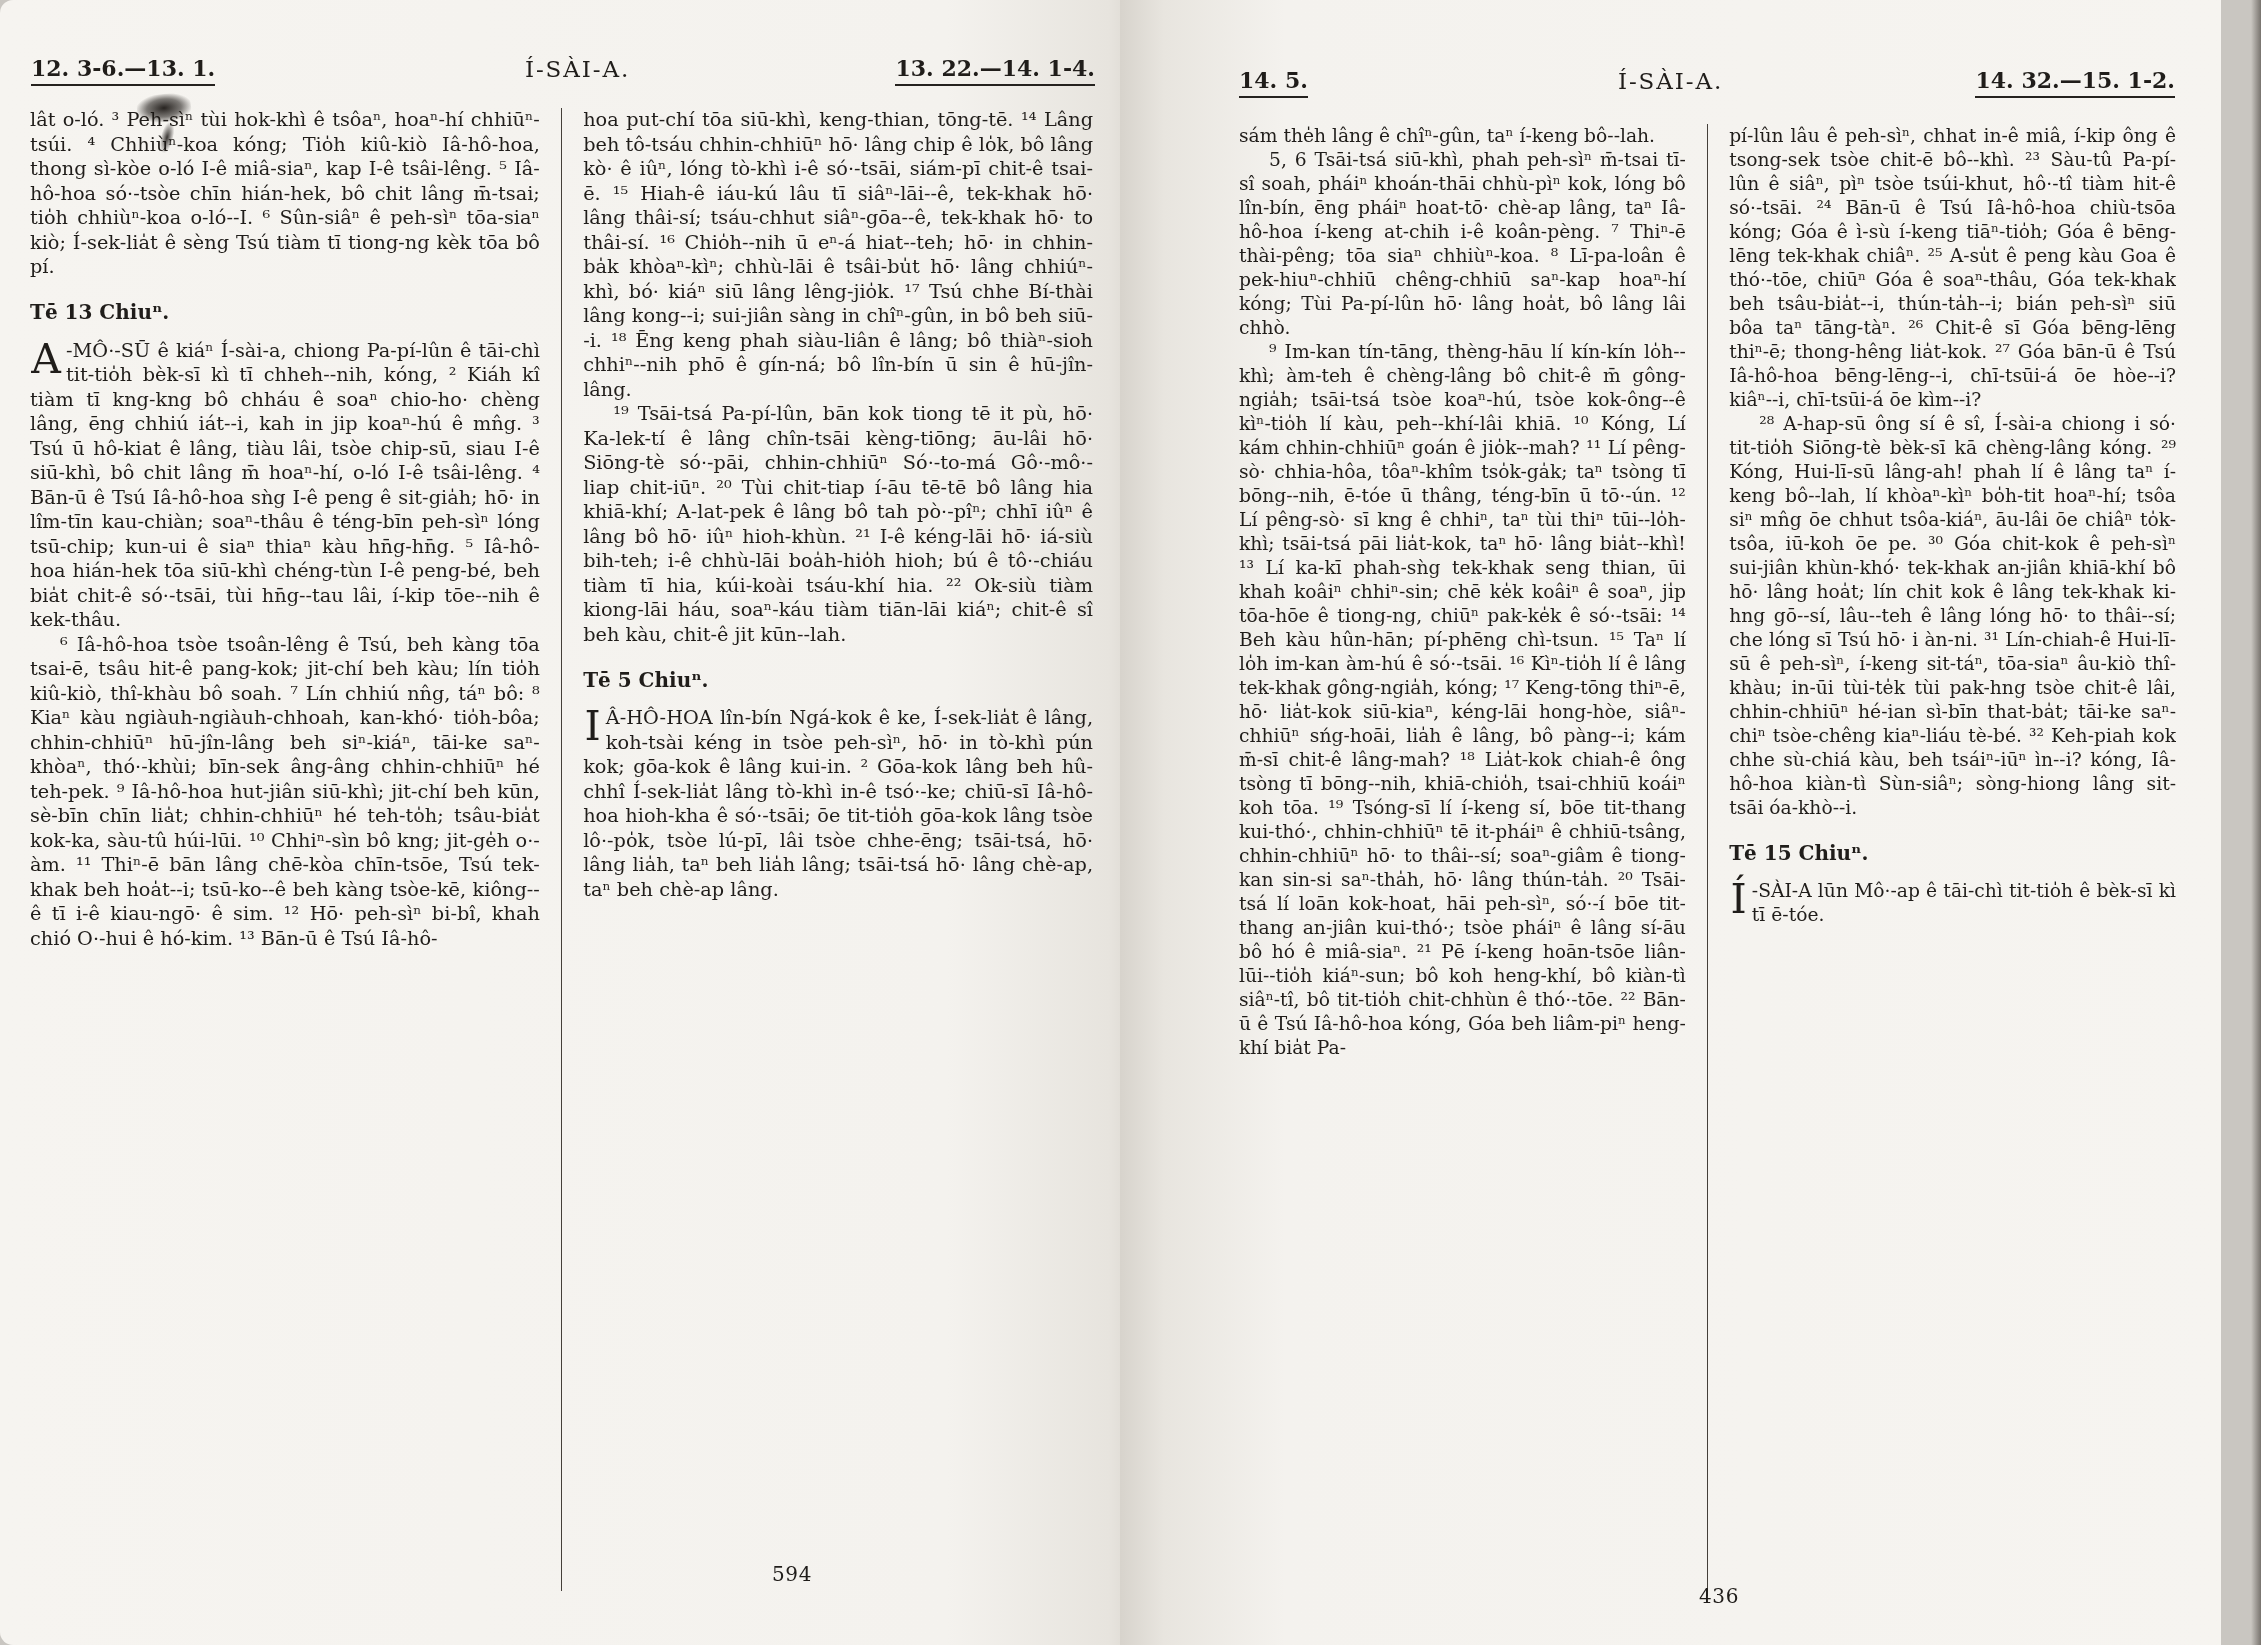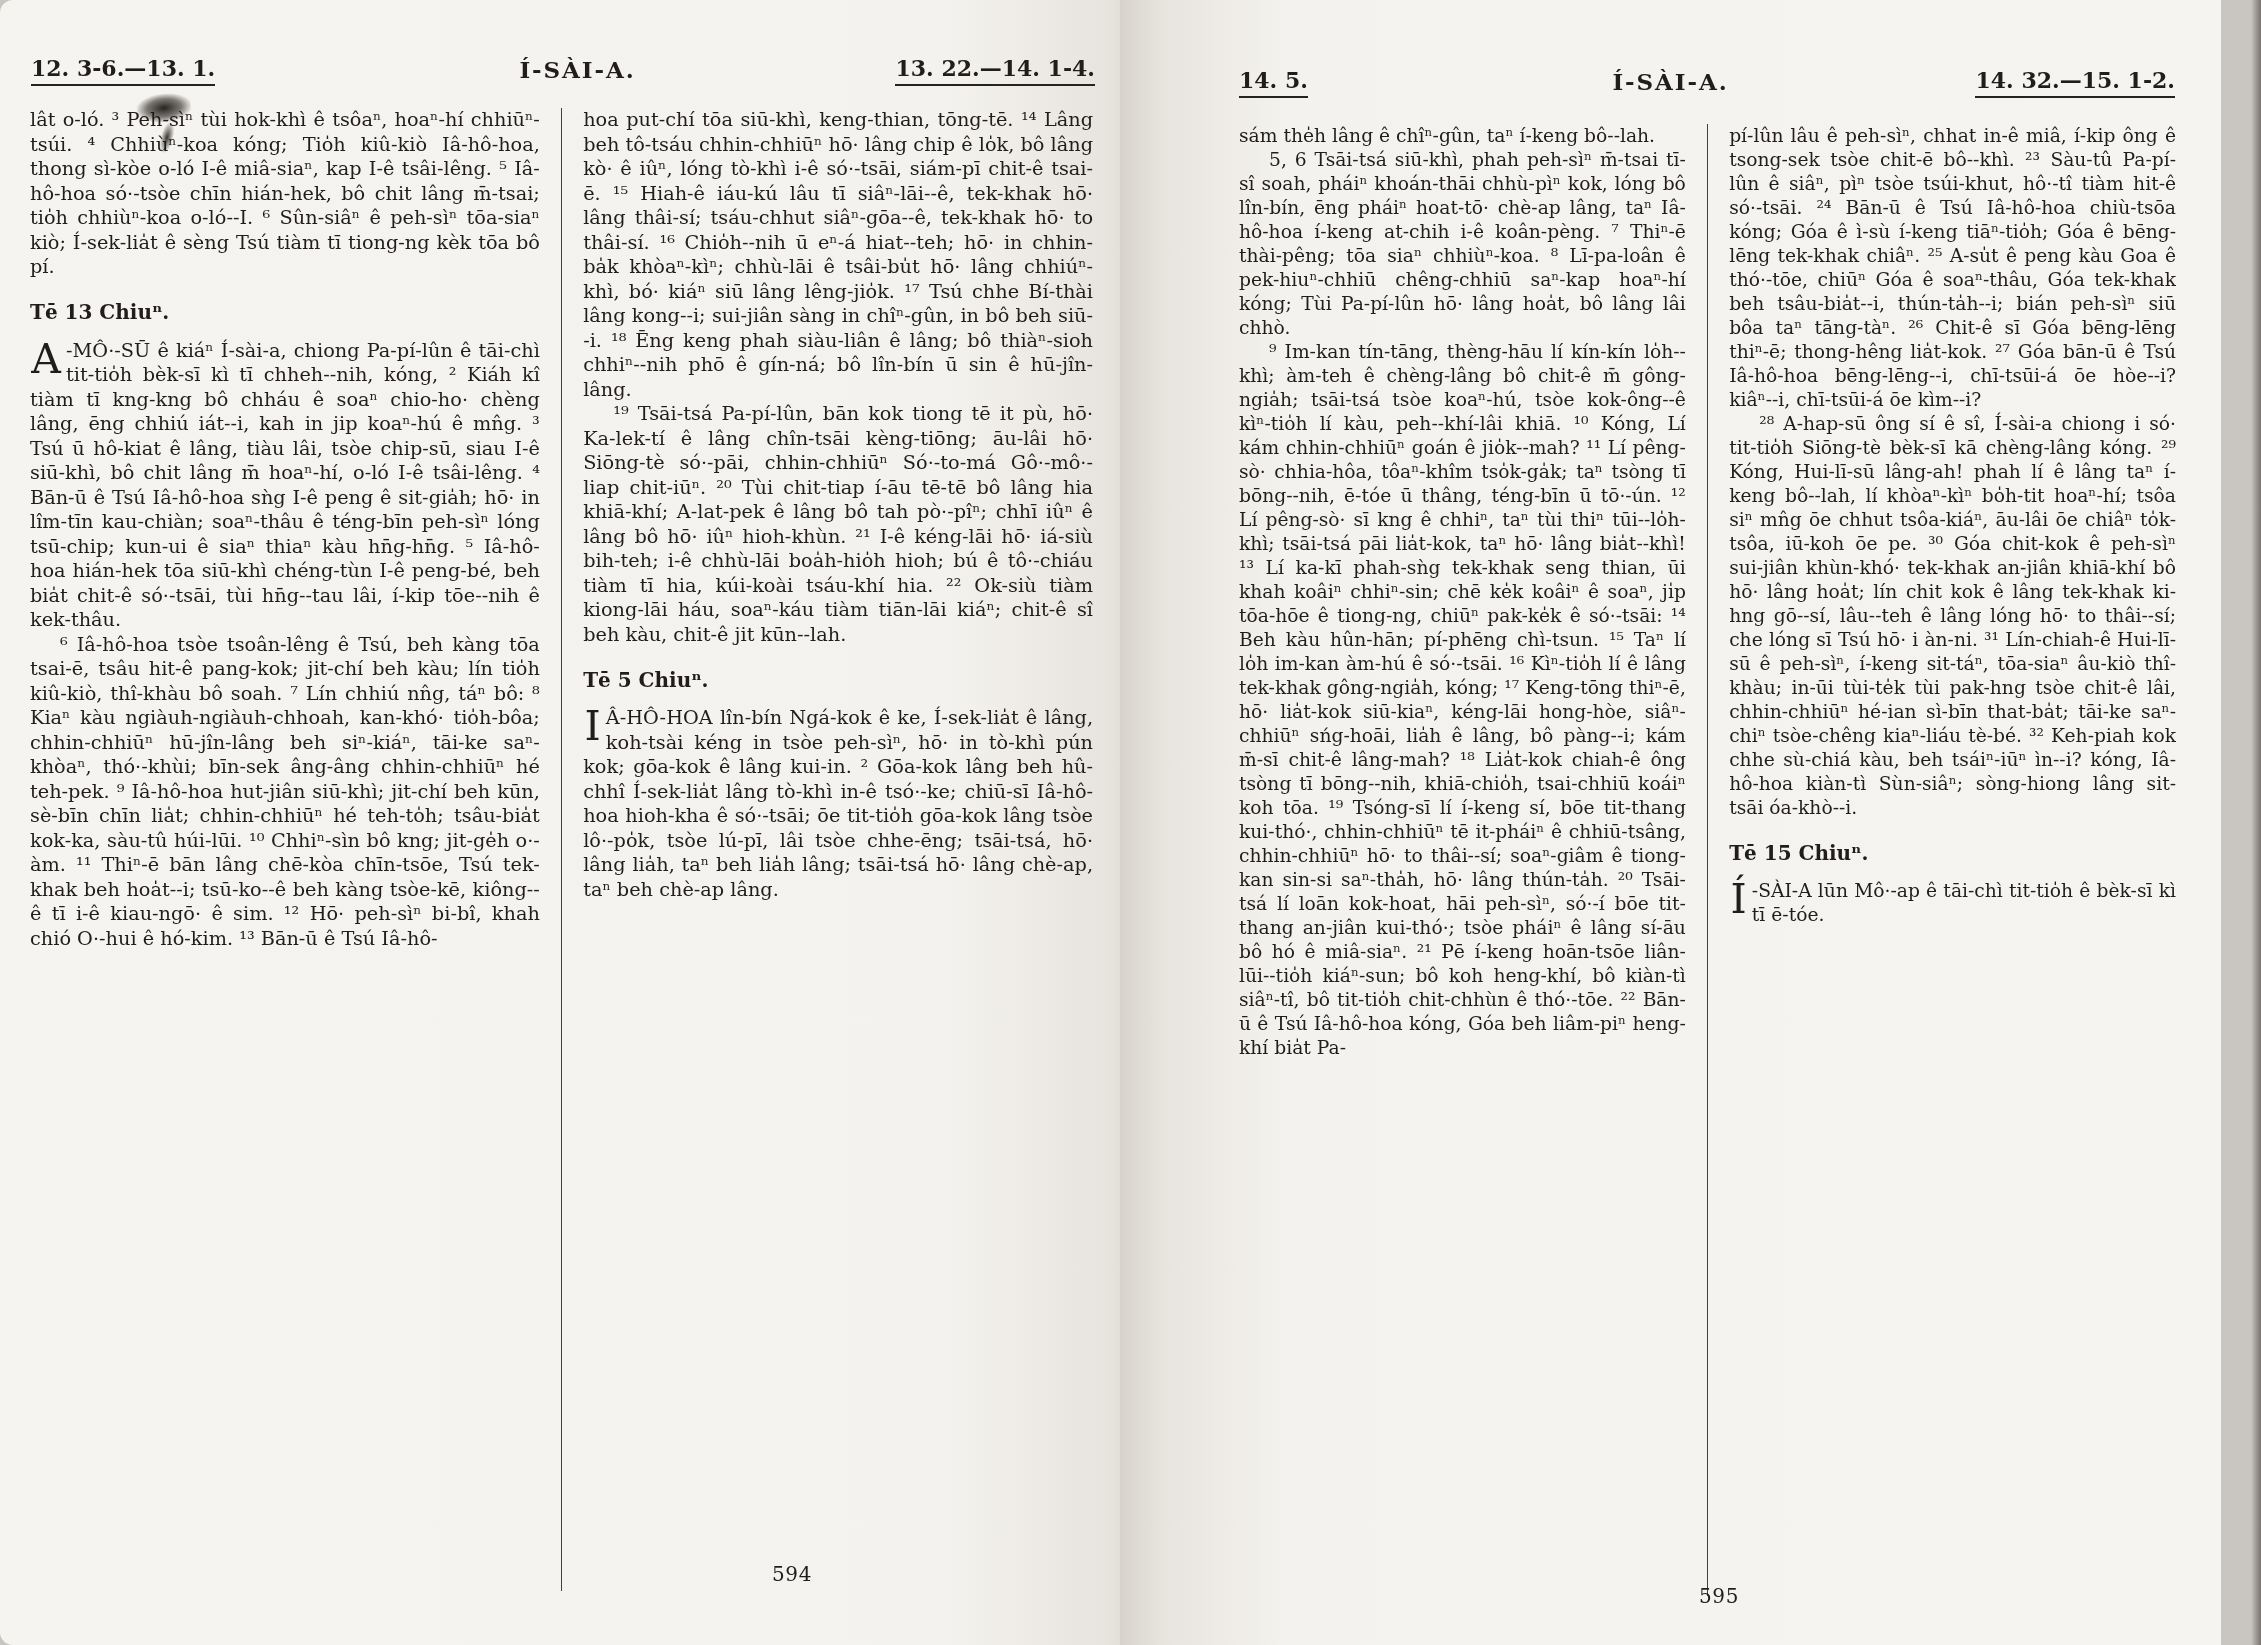--- a/index.html
+++ b/index.html
@@ -33,21 +33,21 @@
     font-weight: bold; font-size: 22px;
     border-bottom: 2.6px solid #25221f; padding-bottom: 3.2px;
     white-space: nowrap;
   }
   .ref-left  { left: 31px; }
   .page-left  .ref-right { right: 60px; }
   .page-right .ref-left  { left: 119px; }
   .page-right .ref-right { right: 46px; }
   .running-title {
     position: absolute; top: 1.3px; left: 50%; transform: translateX(-50%);
-    font-weight: bold; font-size: 23px; letter-spacing: 1.9px; white-space: nowrap;
+    font-weight: normal; font-size: 23px; letter-spacing: 1.9px; white-space: nowrap;
   }
 
   
   .cols { position: absolute; display: flex; }
   .page-left  .cols { left: 30px;  right: 62px; top: 108px; bottom: 54px; gap: 0; }
   .page-right .cols { left: 119px; right: 45px; top: 124px; bottom: 49px; gap: 0; }
   .col {
     flex: 1 1 0;
     overflow: hidden;
     text-align: justify;
@@ -166,17 +166,17 @@
     <div class="col-gap"></div>
     <div class="divider"></div>
     <div class="col-gap"></div>
     <div class="col">
         <p class="para continuation">pí-lûn lâu ê peh-sìⁿ, chhat in-ê miâ, í-kip ông ê tsong-sek tsòe chit-ē bô--khì. ²³ Sàu-tû Pa-pí-lûn ê siâⁿ, pìⁿ tsòe tsúi-khut, hô·-tî tiàm hit-ê só·-tsāi. ²⁴ Bān-ū ê Tsú Iâ-hô-hoa chiù-tsōa kóng; Góa ê ì-sù í-keng tiāⁿ-tio̍h; Góa ê bēng-lēng tek-khak chiâⁿ. ²⁵ A-su̍t ê peng kàu Goa ê thó·-tōe, chiūⁿ Góa ê soaⁿ-thâu, Góa tek-khak beh tsâu-bia̍t--i, thún-ta̍h--i; bián peh-sìⁿ siū bôa taⁿ tāng-tàⁿ. ²⁶ Chit-ê sī Góa bēng-lēng thiⁿ-ē; thong-hêng lia̍t-kok. ²⁷ Góa bān-ū ê Tsú Iâ-hô-hoa bēng-lēng--i, chī-tsūi-á ōe hòe--i? kiâⁿ--i, chī-tsūi-á ōe kìm--i?</p>
         <p class="para body">²⁸ A-hap-sū ông sí ê sî, Í-sài-a chiong i só· tit-tio̍h Siōng-tè bèk-sī kā chèng-lâng kóng. ²⁹ Kóng, Hui-lī-sū lâng-ah! phah lí ê lâng taⁿ í-keng bô--lah, lí khòaⁿ-kìⁿ bo̍h-tit hoaⁿ-hí; tsôa siⁿ mn̂g ōe chhut tsôa-kiáⁿ, āu-lâi ōe chiâⁿ to̍k-tsôa, iū-koh ōe pe. ³⁰ Góa chit-kok ê peh-sìⁿ sui-jiân khùn-khó· tek-khak an-jiân khiā-khí bô hō· lâng hoa̍t; lín chit kok ê lâng tek-khak ki-hng gō--sí, lâu--teh ê lâng lóng hō· to thâi--sí; che lóng sī Tsú hō· i àn-ni. ³¹ Lín-chiah-ê Hui-lī-sū ê peh-sìⁿ, í-keng sit-táⁿ, tōa-siaⁿ âu-kiò thî-khàu; in-ūi tùi-te̍k tùi pak-hng tsòe chit-ê lâi, chhin-chhiūⁿ hé-ian sì-bīn that-ba̍t; tāi-ke saⁿ-chiⁿ tsòe-chêng kiaⁿ-liáu tè-bé. ³² Keh-piah kok chhe sù-chiá kàu, beh tsáiⁿ-iūⁿ ìn--i? kóng, Iâ-hô-hoa kiàn-tì Sùn-siâⁿ; sòng-hiong lâng sit-tsāi óa-khò--i.</p>
         <p class="para heading">Tē 15 Chiuⁿ.</p>
         <p class="para dropcap"><span class="initial">Í</span>-SÀI-A lūn Mô·-ap ê tāi-chì tit-tio̍h ê bèk-sī kì tī ē-tóe.</p>
       </div>
   </div>
-  <div class="pagenum">595</div>
+  <div class="pagenum">436</div>
 </div>
 
 <div class="edge-right"></div>
 
 
 </body></html>

